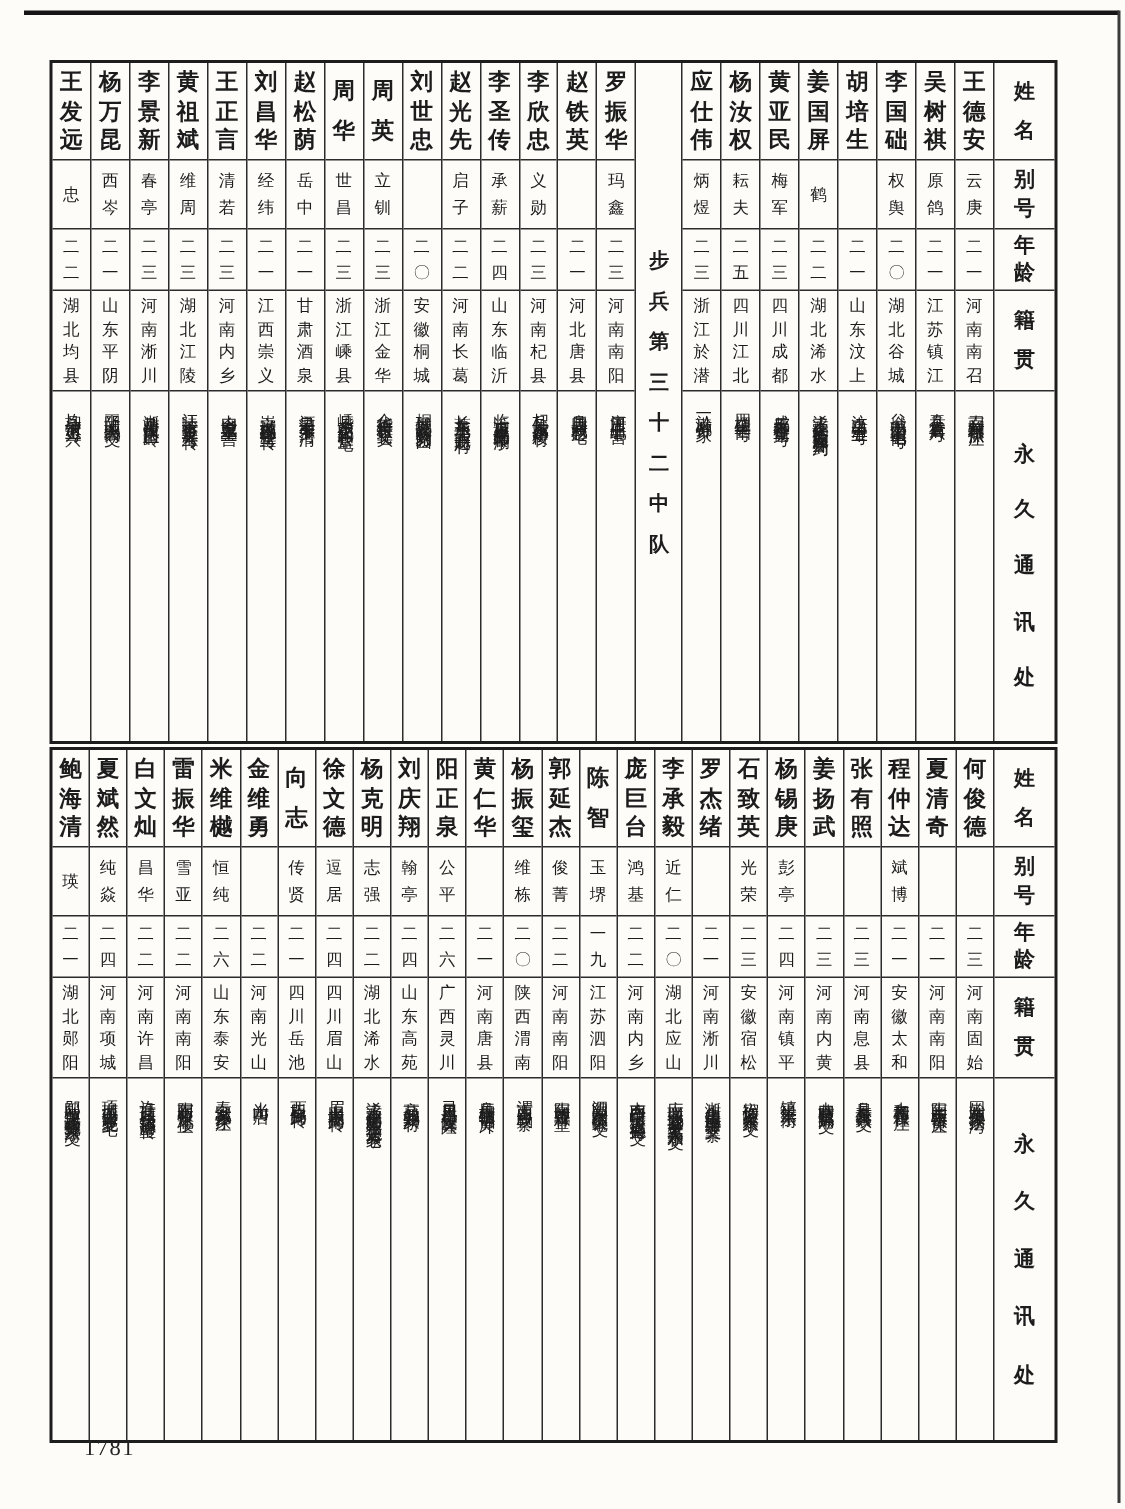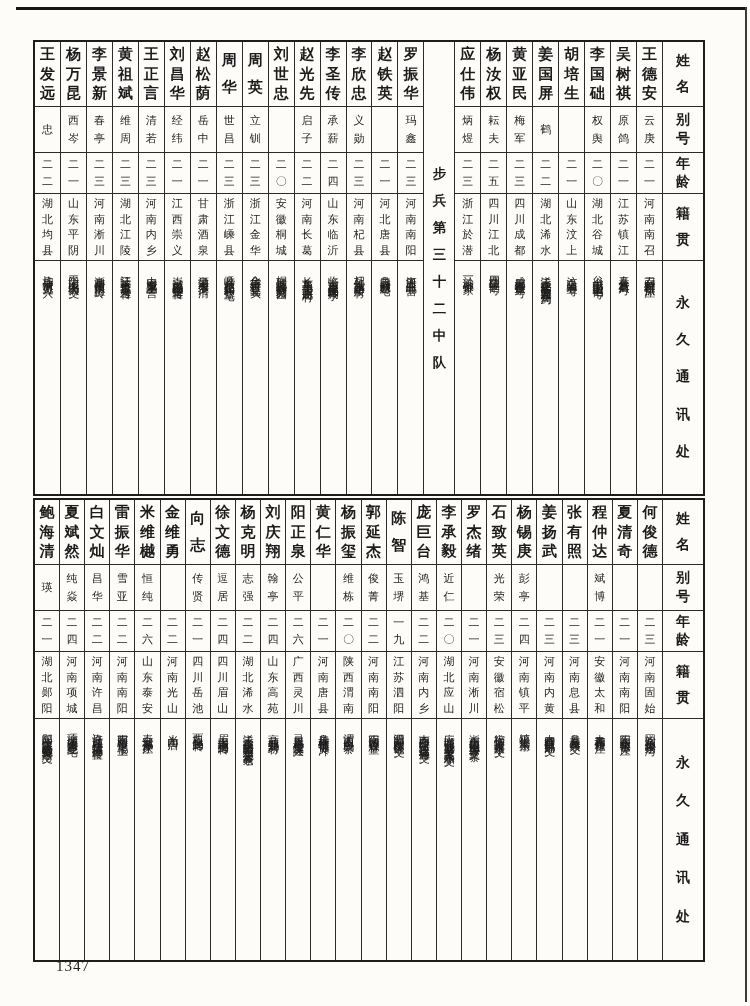--- a/index.html
+++ b/index.html
@@ -1228,14 +1228,14 @@
           <span class="ch">湖</span>
           <span class="ch">北</span>
           <span class="ch">郧</span>
           <span class="ch">阳</span>
         </div>
         <div class="cell c-addr">
           <span class="vtext">郧阳黄龙镇大峡乡转鲍家湾交</span>
         </div>
       </div>
     </section>
-  <div class="page-number">1347</div>
+  <div class="page-number">1781</div>
 </div>
 
 </body></html>

